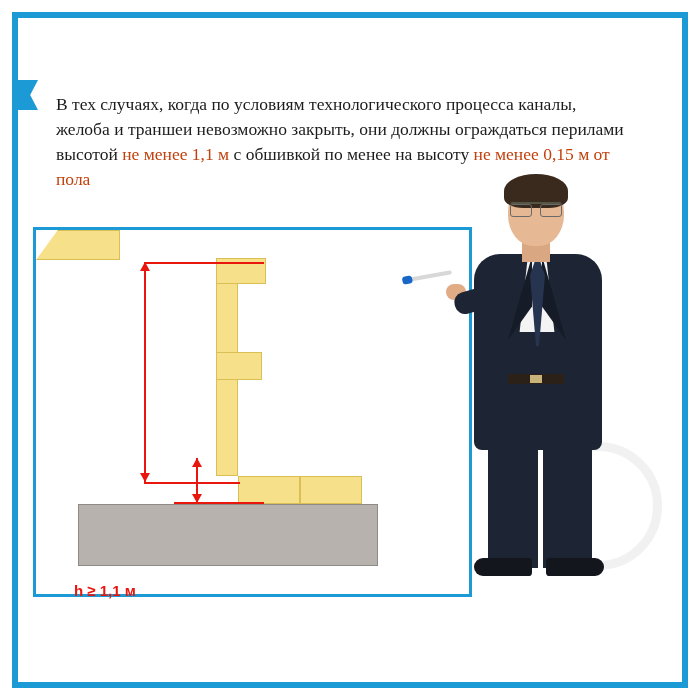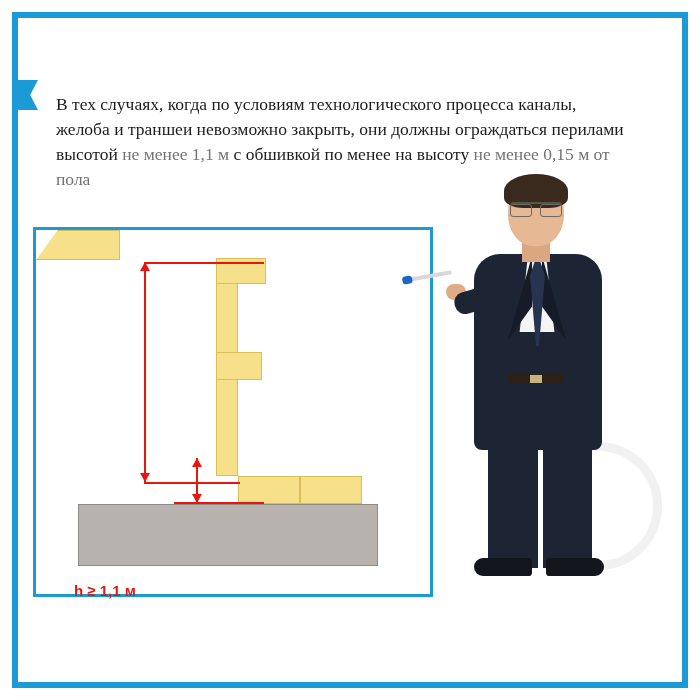--- a/index.html
+++ b/index.html
@@ -63,29 +63,29 @@
     position: absolute;
     left: 56px;
     top: 92px;
     width: 570px;
     font-size: 17.5px;
     line-height: 1.42;
     color: #1c1c1c;
     text-align: left;
   }
   .headline .hl {
-    color: #737373;
+    color: #c2410c;
   }
 
   
   .diagram-panel {
     position: absolute;
     left: 33px;
     top: 227px;
-    width: 400px;
+    width: 439px;
     height: 370px;
     border: 3px solid #1b9ad6;
     background: #ffffff;
     box-sizing: border-box;
   }
   .diagram-inner {
     position: absolute;
     inset: 0;
   }
   

